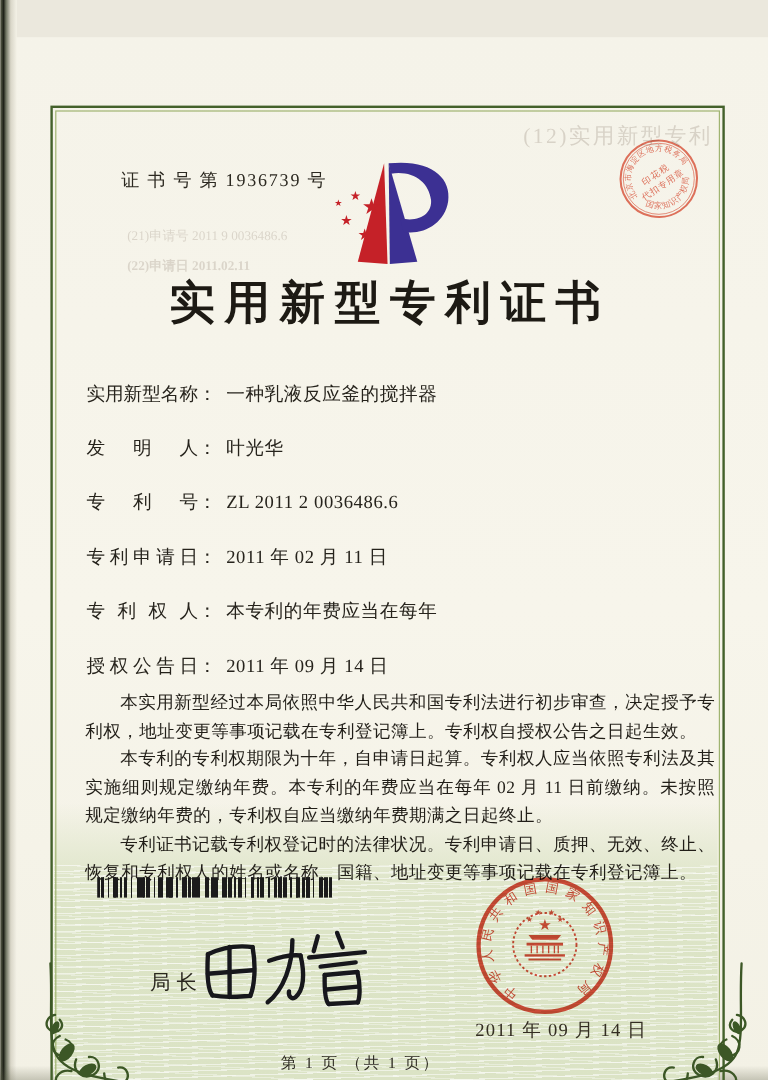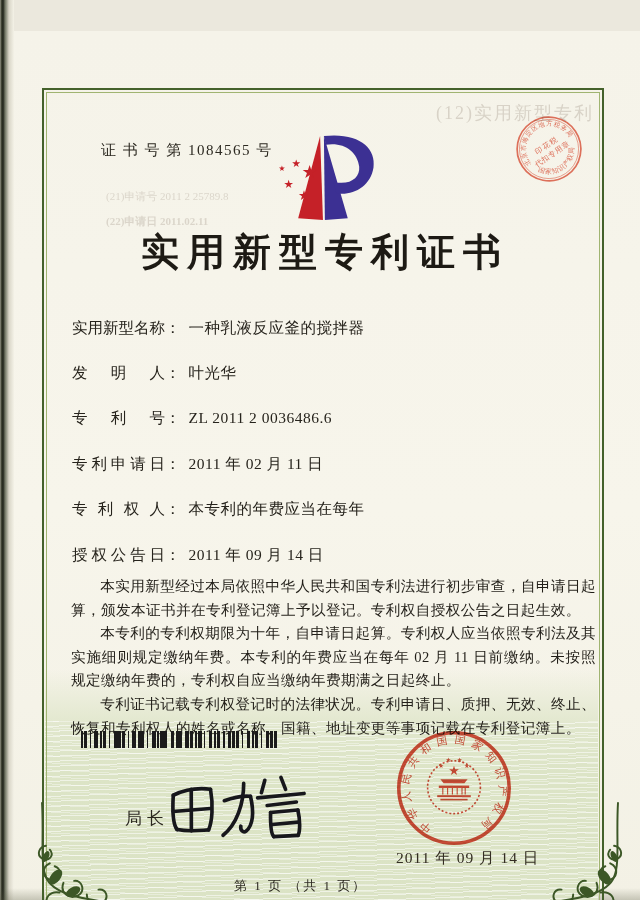--- a/index.html
+++ b/index.html
@@ -92,26 +92,26 @@
 </style>
 </head>
 <body>
 
 <div class="scan">
   <div class="page">
 
     <div class="green-band"></div>
 
     <div class="ghost gt1">(12)实用新型专利</div>
-    <div class="ghost gt2">(21)申请号 2011 2 25789.8</div>
+    <div class="ghost gt2">(21)申请号 2011 9 0036486.6</div>
     <div class="ghost gt3">(22)申请日 2011.02.11</div>
 
     <div class="frame"></div>
 
-    <div class="cert-no">证 书 号 第 1084565 号</div>
+    <div class="cert-no">证 书 号 第 1936739 号</div>
 
     <div class="logo">
       <svg viewBox="0 0 130 100" width="124" height="100">
         <polygon points="63,4 66,92 40,90" fill="#c52128"></polygon>
         <polygon points="67,4 92,90 68,92" fill="#3c3093"></polygon>
         <path d="M67,4 C103,0 122,16 119,37 C116,57 97,67 80,64 L77,52 C95,56 105,47 104,36 C102,20 88,10 69,13 Z" fill="#3c3093"></path>
         <text x="38" y="36" font-size="11" fill="#c52128" text-anchor="middle">★</text>
         <text x="52" y="48" font-size="19" fill="#c52128" text-anchor="middle">★</text>
         <text x="30" y="58" font-size="12" fill="#c52128" text-anchor="middle">★</text>
         <text x="46" y="71" font-size="14" fill="#c52128" text-anchor="middle">★</text>
@@ -146,21 +146,21 @@
         <span class="fcolon">：</span>
         <span class="fvalue">本专利的年费应当在每年</span>
     </div>
     <div class="fr fr6">
       <span class="flabel">授权公告日</span>
         <span class="fcolon">：</span>
         <span class="fvalue">2011 年 09 月 14 日</span>
     </div>
 
     <div class="body-text">
-      <p>本实用新型经过本局依照中华人民共和国专利法进行初步审查，自申请日起算，颁发本证书并在专利登记簿上予以登记。专利权自授权公告之日起生效。</p>
+      <p>本实用新型经过本局依照中华人民共和国专利法进行初步审查，决定授予专利权，地址变更等事项记载在专利登记簿上。专利权自授权公告之日起生效。</p>
       <p>本专利的专利权期限为十年，自申请日起算。专利权人应当依照专利法及其实施细则规定缴纳年费。本专利的年费应当在每年 02 月 11 日前缴纳。未按照规定缴纳年费的，专利权自应当缴纳年费期满之日起终止。</p>
       <p>专利证书记载专利权登记时的法律状况。专利申请日、质押、无效、终止、恢复和专利权人的姓名或名称、国籍、地址变更等事项记载在专利登记簿上。</p>
     </div>
 
     <div class="barcode"></div>
 
     <div class="signer-label">局长</div>
     <div class="signature" aria-label="田力普">
       <svg viewBox="0 0 150 80" width="152" height="82">
         <g fill="none" stroke="#17171c" stroke-width="3.6" stroke-linecap="round" stroke-linejoin="round" transform="rotate(-3 75 40)">

